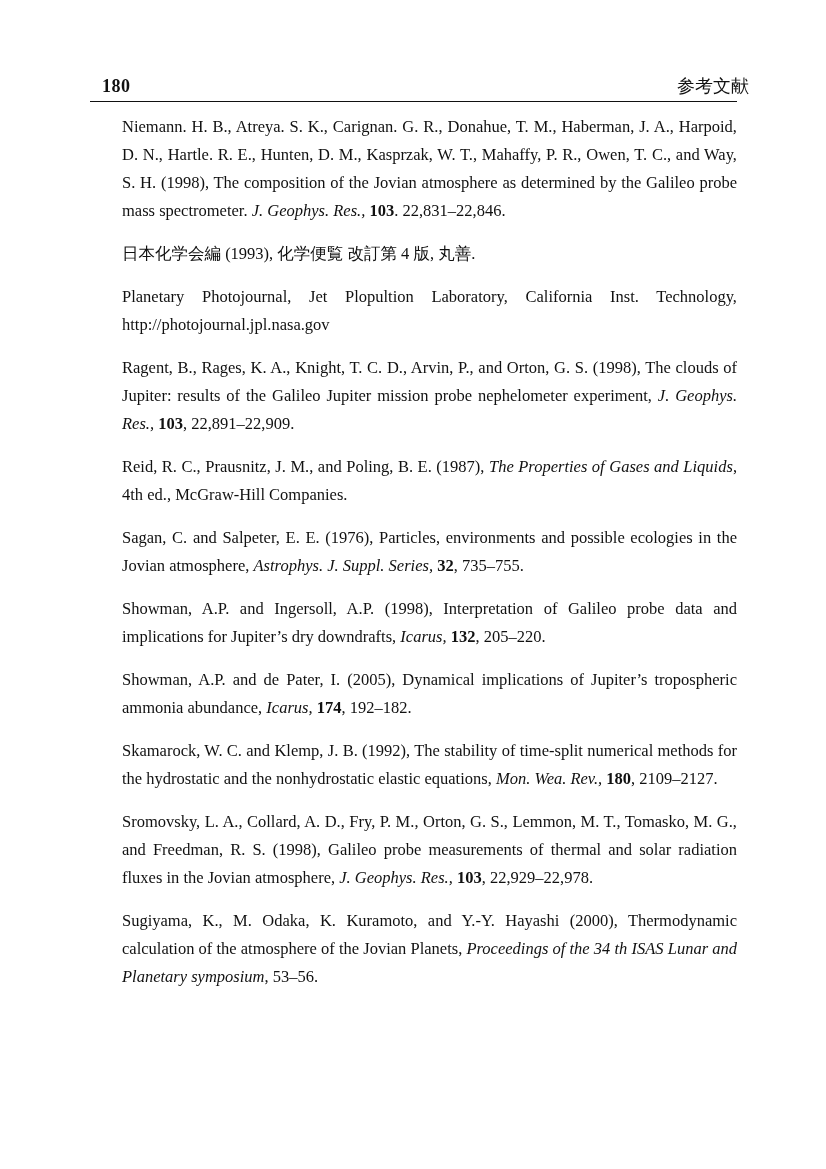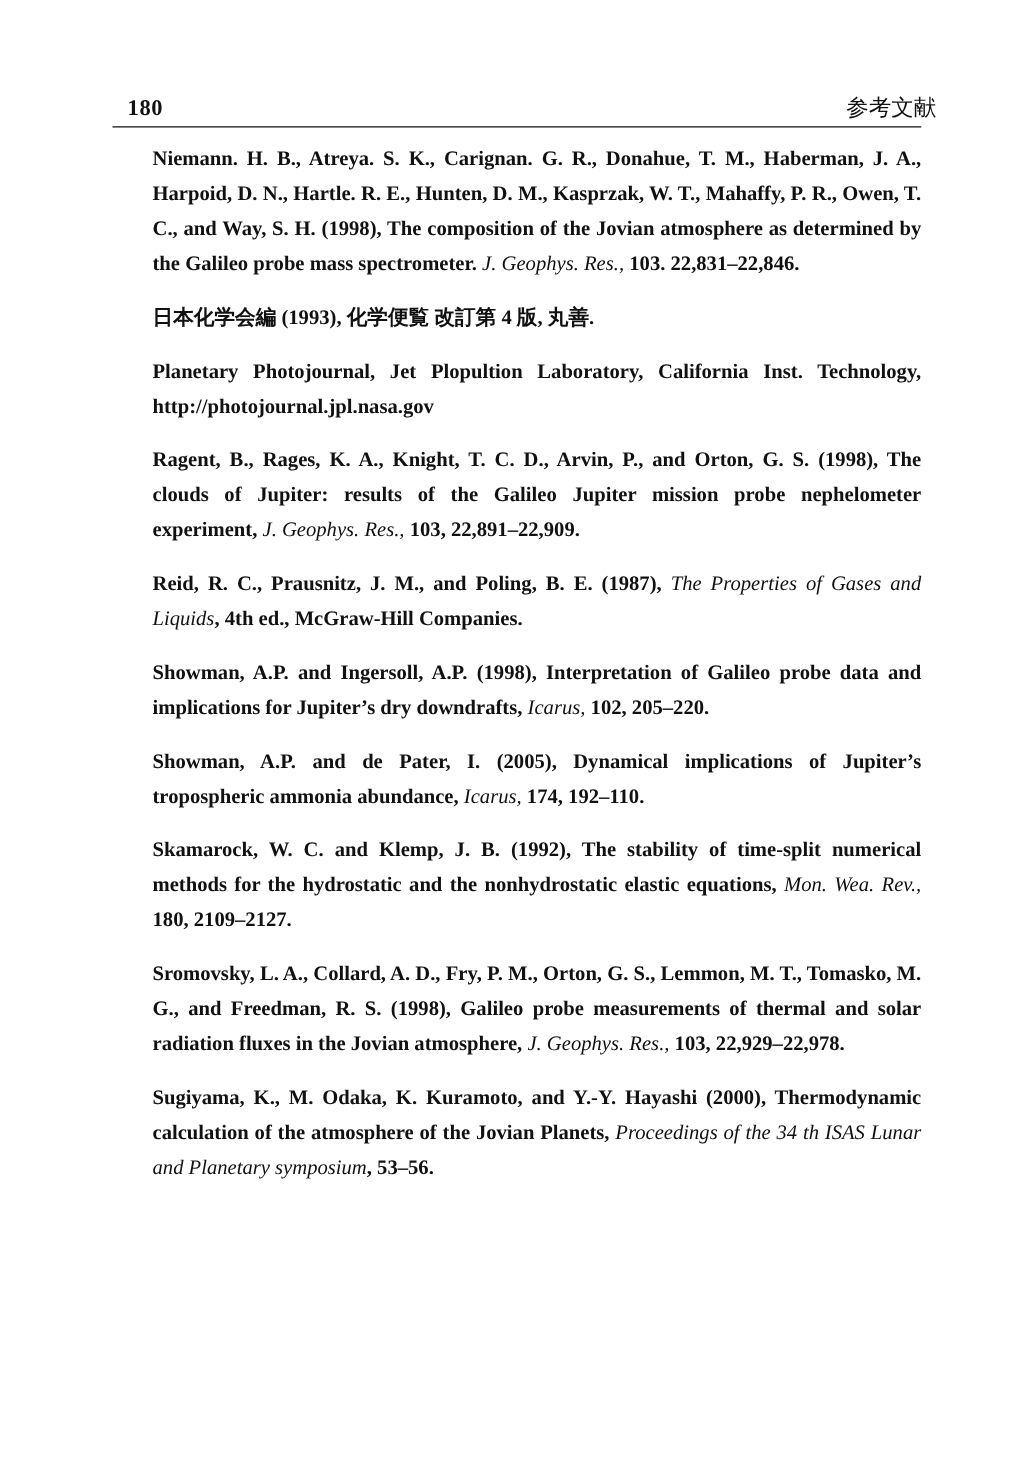--- a/index.html
+++ b/index.html
@@ -48,39 +48,40 @@
     width: 615px;
   }
   p.ref {
     margin: 0 0 15px 0;
     font-size: 16.5px;
     line-height: 28px;
     text-align: justify;
     text-justify: inter-word;
   }
   p.ref:last-child { margin-bottom: 0; }
-  .seg-normal { font-style: normal; font-weight: bold; }
+  .seg-normal { font-style: normal; font-weight: normal; }
   .seg-italic { font-style: italic; }
   .seg-bold   { font-weight: bold; }
 </style>
 </head>
 <body>
 
 <div class="page">
   <header class="running-header">
     <span class="page-number">180</span>
     <span class="header-title">参考文献</span>
   </header>
   <div class="header-rule"></div>
 
   <main class="references">
       <p class="ref"><span class="seg-normal">Niemann. H. B., Atreya. S. K., Carignan. G. R., Donahue, T. M., Haberman, J. A., Harpoid, D. N., Hartle. R. E., Hunten, D. M., Kasprzak, W. T., Mahaffy, P. R., Owen, T. C., and Way, S. H. (1998), The composition of the Jovian atmosphere as determined by the Galileo probe mass spectrometer. </span><span class="seg-italic">J. Geophys. Res., </span><span class="seg-bold">103</span><span class="seg-normal">. 22,831–22,846.</span></p>
       <p class="ref"><span class="seg-normal">日本化学会編 (1993), 化学便覧 改訂第 4 版, 丸善.</span></p>
       <p class="ref"><span class="seg-normal">Planetary Photojournal, Jet Plopultion Laboratory, California Inst.  Technology, http://photojournal.jpl.nasa.gov</span></p>
       <p class="ref"><span class="seg-normal">Ragent, B., Rages, K. A., Knight, T. C. D., Arvin, P., and Orton, G. S. (1998), The clouds of Jupiter:  results of the Galileo Jupiter mission probe nephelometer experiment, </span><span class="seg-italic">J. Geophys. Res., </span><span class="seg-bold">103</span><span class="seg-normal">, 22,891–22,909.</span></p>
       <p class="ref"><span class="seg-normal">Reid, R. C., Prausnitz, J. M., and Poling, B. E. (1987), </span><span class="seg-italic">The Properties of Gases and Liquids</span><span class="seg-normal">, 4th ed., McGraw-Hill Companies.</span></p>
-      <p class="ref"><span class="seg-normal">Showman, A.P. and Ingersoll, A.P. (1998), Interpretation of Galileo probe data and implications for Jupiter’s dry downdrafts, </span><span class="seg-italic">Icarus, </span><span class="seg-bold">102</span><span class="seg-normal">, 205–220.</span></p>
-      <p class="ref"><span class="seg-normal">Showman, A.P. and de Pater, I. (2005), Dynamical implications of Jupiter’s tropospheric ammonia abundance, </span><span class="seg-italic">Icarus, </span><span class="seg-bold">174</span><span class="seg-normal">, 192–110.</span></p>
+      <p class="ref"><span class="seg-normal">Sagan, C. and Salpeter, E. E. (1976), Particles, environments and possible ecologies in the Jovian atmosphere, </span><span class="seg-italic">Astrophys. J. Suppl. Series, </span><span class="seg-bold">32</span><span class="seg-normal">, 735–755.</span></p>
+      <p class="ref"><span class="seg-normal">Showman, A.P. and Ingersoll, A.P. (1998), Interpretation of Galileo probe data and implications for Jupiter’s dry downdrafts, </span><span class="seg-italic">Icarus, </span><span class="seg-bold">132</span><span class="seg-normal">, 205–220.</span></p>
+      <p class="ref"><span class="seg-normal">Showman, A.P. and de Pater, I. (2005), Dynamical implications of Jupiter’s tropospheric ammonia abundance, </span><span class="seg-italic">Icarus, </span><span class="seg-bold">174</span><span class="seg-normal">, 192–182.</span></p>
       <p class="ref"><span class="seg-normal">Skamarock, W. C. and Klemp, J. B. (1992), The stability of time-split numerical methods for the hydrostatic and the nonhydrostatic elastic equations, </span><span class="seg-italic">Mon.  Wea. Rev., </span><span class="seg-bold">180</span><span class="seg-normal">, 2109–2127.</span></p>
       <p class="ref"><span class="seg-normal">Sromovsky, L. A., Collard, A. D., Fry, P. M., Orton, G. S., Lemmon, M. T., Tomasko, M. G., and Freedman, R. S. (1998), Galileo probe measurements of thermal and solar radiation fluxes in the Jovian atmosphere, </span><span class="seg-italic">J. Geophys. Res., </span><span class="seg-bold">103</span><span class="seg-normal">, 22,929–22,978.</span></p>
       <p class="ref"><span class="seg-normal">Sugiyama, K., M. Odaka, K. Kuramoto, and Y.-Y. Hayashi (2000), Thermodynamic calculation of the atmosphere of the Jovian Planets, </span><span class="seg-italic">Proceedings of the 34 th ISAS Lunar and Planetary symposium</span><span class="seg-normal">, 53–56.</span></p>
     </main>
 </div>
 
 </body></html>

